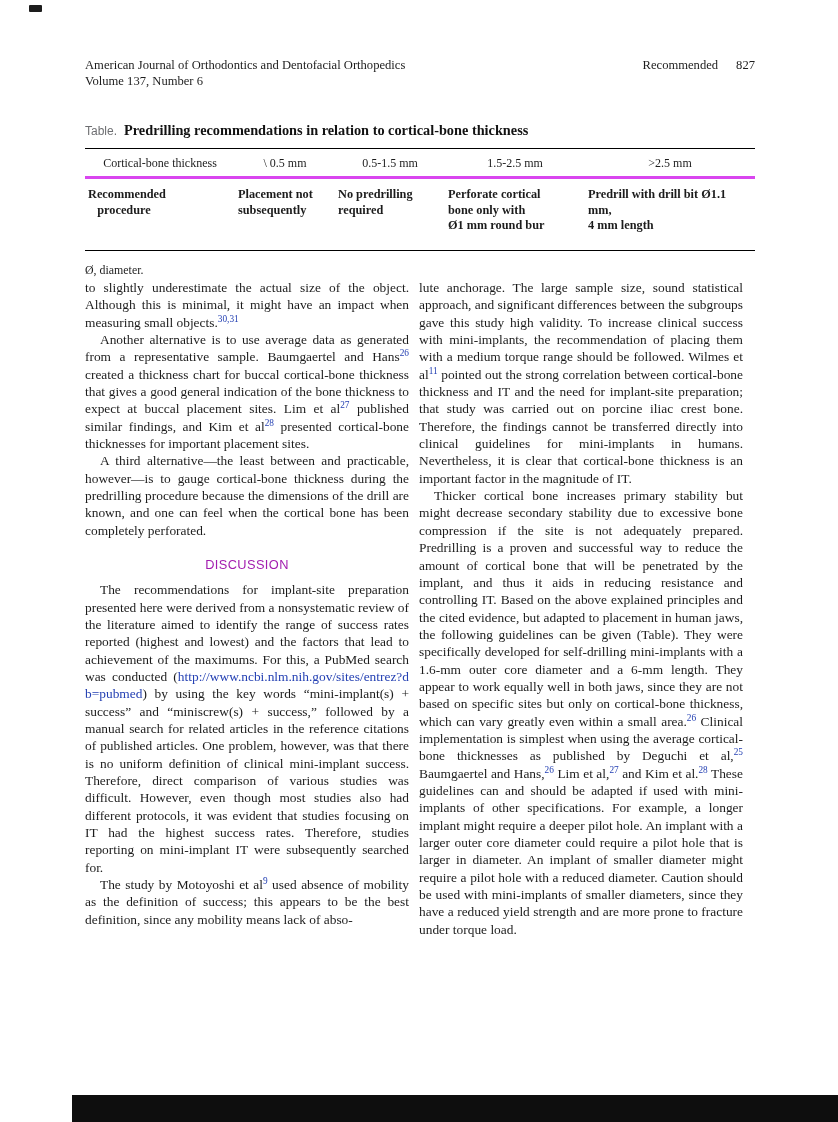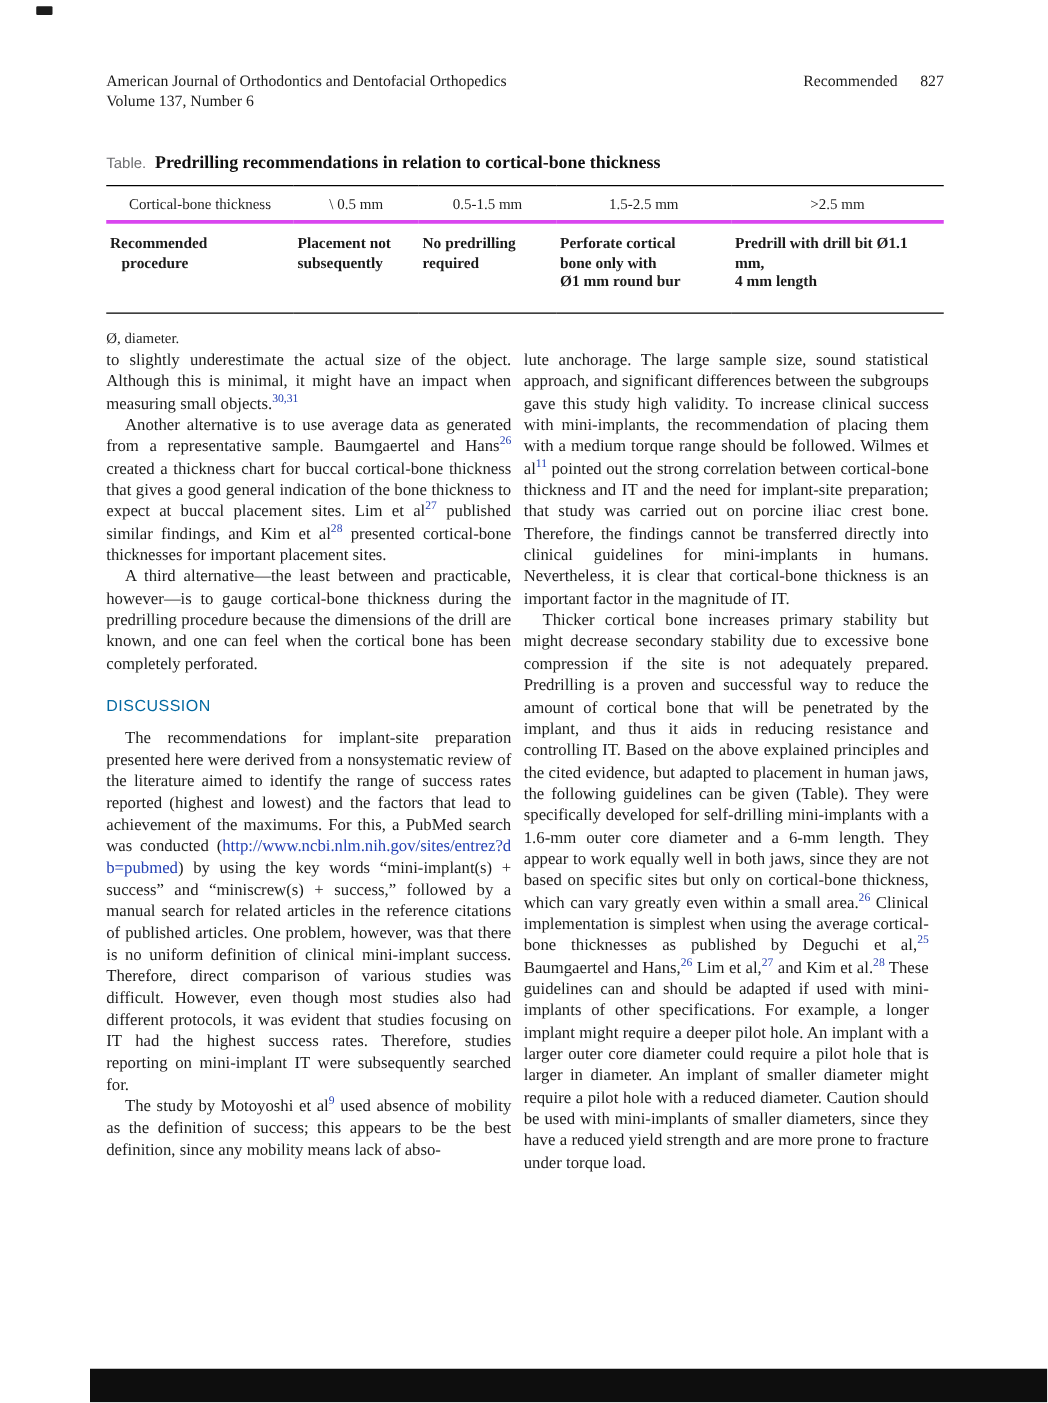--- a/index.html
+++ b/index.html
@@ -46,23 +46,24 @@
   .columns {
     position:absolute; top:279px; left:85px; width:670px;
     display:flex; gap:10px;
   }
   .col { width:324px; }
   .para {
     margin:0; text-align:justify; font-size:13.4px; line-height:17.35px;
   }
   .para.indent { text-indent:15px; }
   .section-heading {
-    font-family:"Liberation Sans", sans-serif; color:#0369a1;
+    font-family:"Liberation Sans", sans-serif; color:#a21caf;
     font-size:12.8px; letter-spacing:0.4px; font-weight:400;
     margin:18px 0 9px 0;
+    text-align:center;
   }
   sup.ref { color:#2440b3; font-size:9.3px; line-height:0; }
   a.url { color:#2440b3; text-decoration:none; word-break:break-all; cursor:pointer; }
   
   .scan-strip-bottom {
     position:absolute; left:72px; right:0; bottom:0; height:27px;
     background:#0e0e0e;
   }
   .scan-speck {
     position:absolute; left:29px; top:5px; width:13px; height:7px;

